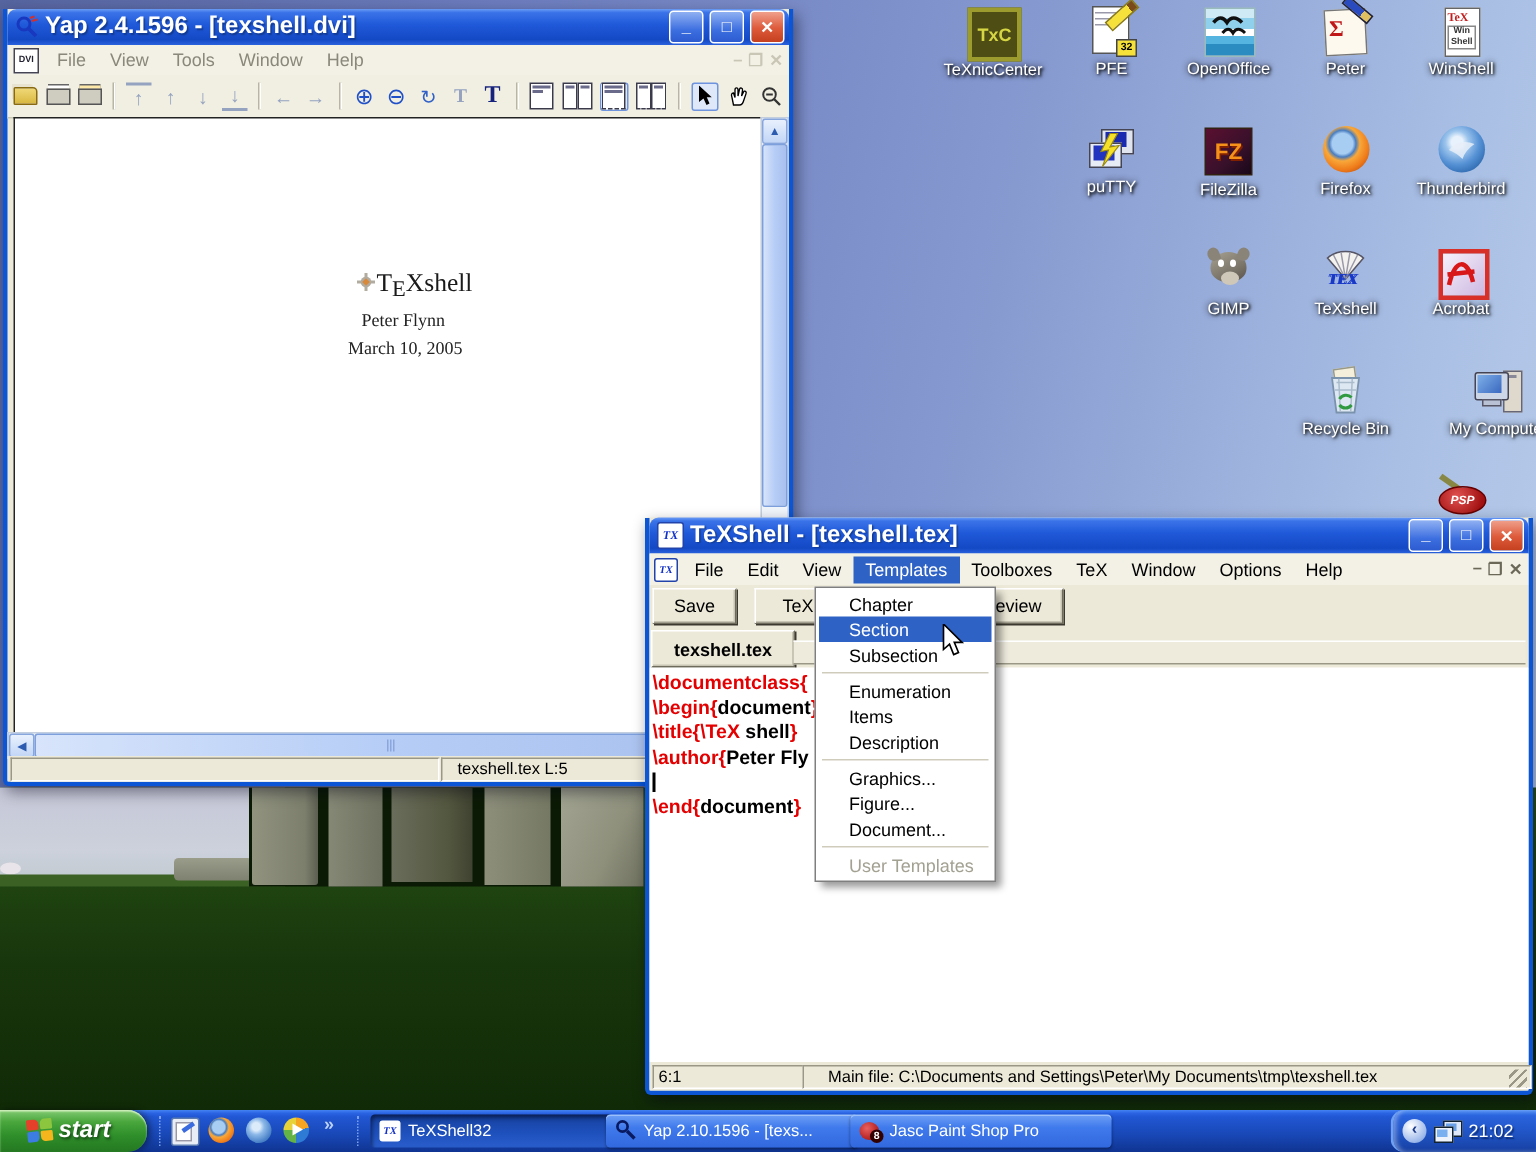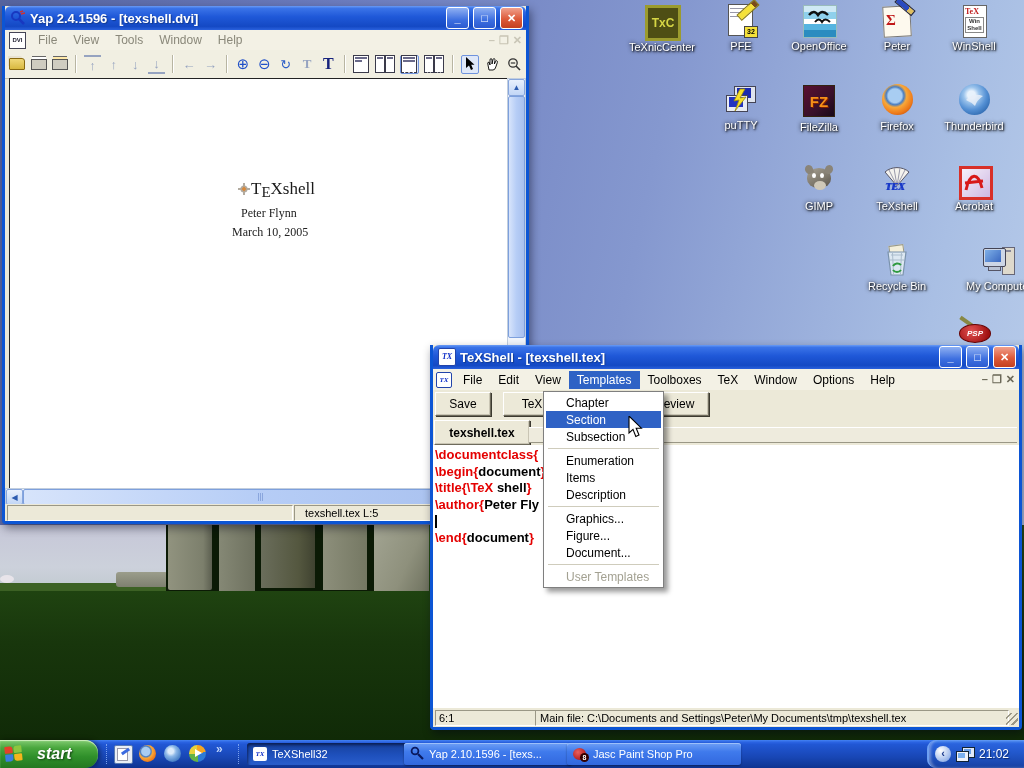--- a/index.html
+++ b/index.html
@@ -4,21 +4,21 @@
 <style>
   html,body{margin:0;padding:0;}
   .stage{position:relative;width:1024px;height:768px;overflow:hidden;
     font-family:"Liberation Sans",sans-serif;
     background:linear-gradient(102deg,#56649f 0%,#6b7bbd 28%,#8598cf 58%,#a9bfe4 84%,#bdd0ec 100%);}
   
   .win{position:absolute;border:3px solid #0c55d4;border-top:none;border-radius:0 0 4px 4px;
        box-shadow:2px 4px 10px rgba(0,0,20,.45);background:#ece9d8;}
   .tbar{height:24px;border-radius:6px 6px 0 0;display:flex;align-items:center;gap:4px;padding:0 3px 0 5px;
        background:linear-gradient(180deg,#6a9bf5 0%,#3a73e8 10%,#1f58d8 45%,#1449c4 85%,#2a61dd 100%);}
-  .tbar .ttl{flex:1;color:#fff;font-weight:bold;font-size:13px;text-shadow:1px 1px 1px #123a90;white-space:nowrap;overflow:hidden;}
+  .tbar .ttl{flex:1;color:#fff;font-weight:bold;font-size:16px;text-shadow:1px 1px 1px #123a90;white-space:nowrap;overflow:hidden;}
   .cap{width:21px;height:20px;border-radius:3px;border:1px solid #fff;color:#fff;font-size:11px;font-weight:bold;
        display:flex;align-items:center;justify-content:center;background:linear-gradient(180deg,#8fb0f2,#3d6fe0 60%,#2c5bd0);}
   .cap.close{background:linear-gradient(180deg,#f0a08c,#dd5a3a 55%,#c4401f);}
   .menubar{display:flex;align-items:center;background:#f3f1e5;font-size:12px;color:#000;position:relative;}
   .menubar .mi{padding:2px 8px;}
   .mdi{margin-left:auto;display:flex;gap:4px;padding-right:4px;color:#6b6858;font-size:11px;font-weight:bold;}
   
   .b3d{position:absolute;background:#ece9d8;border:1px solid;border-color:#fff #6e6b5c #6e6b5c #fff;
        box-shadow:1px 1px 0 #3c3a30,inset -1px -1px 0 #c9c5b4;
        display:flex;align-items:center;justify-content:center;font-size:12px;color:#000;}
@@ -391,21 +391,21 @@
       <div class="eline"><span class="r">\documentclass{</span></div>
       <div class="eline"><span class="r">\begin{</span><span class="k">document</span><span class="r">}</span></div>
       <div class="eline"><span class="r">\title{\TeX</span><span class="k"> shell</span><span class="r">}</span></div>
       <div class="eline"><span class="r">\author{</span><span class="k">Peter Fly</span></div>
       <div class="eline"><span style="display:inline-block;width:2px;height:13px;background:#000;vertical-align:middle;"></span></div>
       <div class="eline"><span class="r">\end{</span><span class="k">document</span><span class="r">}</span></div>
     </div>
 
     <div class="statusbar" style="top:363px;height:19px;">
       <span class="sunk" style="position:absolute;left:2px;top:2px;width:96px;height:14px;padding-left:3px;line-height:14px;">6:1</span>
-      <span class="sunk" style="position:absolute;left:102px;top:2px;width:468px;height:14px;padding-left:4px;line-height:14px;white-space:nowrap;overflow:hidden;">Main file: C:\Documents and Settings\Peter\My Documents\tmp\texshell.tex</span>
+      <span class="sunk" style="position:absolute;left:102px;top:2px;width:468px;height:14px;padding-left:16px;line-height:14px;white-space:nowrap;overflow:hidden;">Main file: C:\Documents and Settings\Peter\My Documents\tmp\texshell.tex</span>
       <span style="position:absolute;right:1px;bottom:2px;width:12px;height:12px;background:repeating-linear-gradient(135deg,transparent 0 3px,#9a9786 3px 4.5px);"></span>
     </div>
   </div>
 
   <div class="popup" style="left:543px;top:391px;width:115px;z-index:70;">
     <div class="pmi">Chapter</div>
     <div class="pmi sel">Section</div>
     <div class="pmi">Subsection</div>
     <div class="psep"></div>
     <div class="pmi">Enumeration</div>
@@ -421,21 +421,21 @@
 
   <div style="position:absolute;left:628px;top:416px;z-index:99;">
     <svg width="16" height="23">
         <polygon points="1,0 1,17 5,13.4 7.8,20.4 11,19 8.2,12.2 13.4,12.2" fill="#fff" stroke="#000" stroke-width="1.1"></polygon>
       </svg>
   </div>
 
   <div class="taskbar">
     <div style="position:absolute;left:0;top:0;width:98px;height:28px;border-radius:0 13px 13px 0;
          background:linear-gradient(180deg,#83cc73 0%,#4aa73e 28%,#2f8f2a 60%,#247821 100%);box-shadow:inset 0 1px 1px #d2f0c0,2px 0 5px rgba(0,0,0,.45);
-         display:flex;align-items:center;gap:14px;padding-left:5px;box-sizing:border-box;">
+         display:flex;align-items:center;gap:3px;padding-left:18px;box-sizing:border-box;">
       <span style="display:inline-block;width:18px;height:16px;transform:rotate(-6deg);">
         <span style="position:absolute;width:8px;height:7px;background:#e4402a;border-radius:1px 3px 1px 1px;"></span>
         <span style="position:absolute;left:9px;width:8px;height:7px;background:#8cc63f;border-radius:3px 1px 1px 1px;"></span>
         <span style="position:absolute;top:8px;width:8px;height:7px;background:#3b7de0;border-radius:1px 1px 3px 1px;"></span>
         <span style="position:absolute;left:9px;top:8px;width:8px;height:7px;background:#f4b51d;border-radius:1px 1px 1px 3px;"></span>
       </span>
       <span style="color:#fff;font:bold italic 16px 'Liberation Sans';text-shadow:1px 1px 2px #144212;">start</span>
     </div>
     <span style="position:absolute;left:106px;top:4px;height:20px;border-left:1px dotted #7aa0ee;"></span>
 

